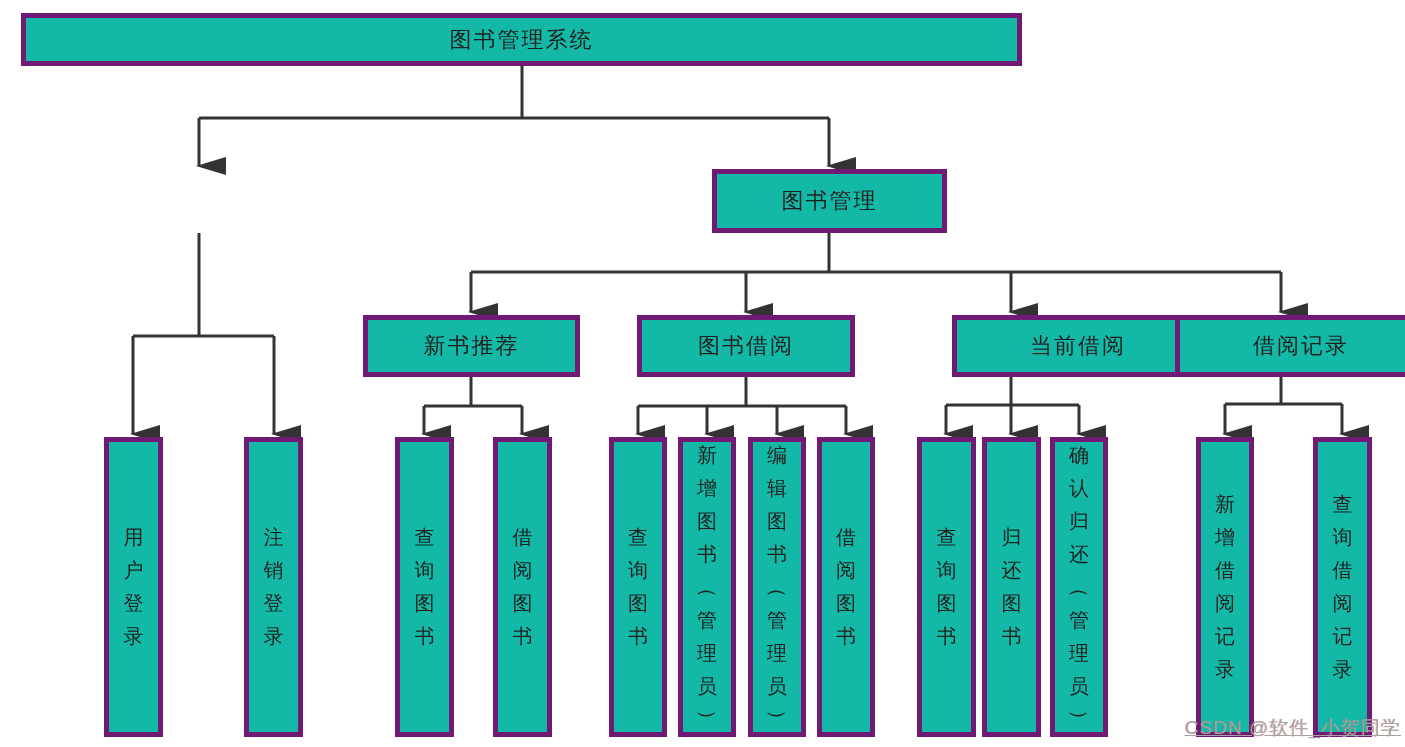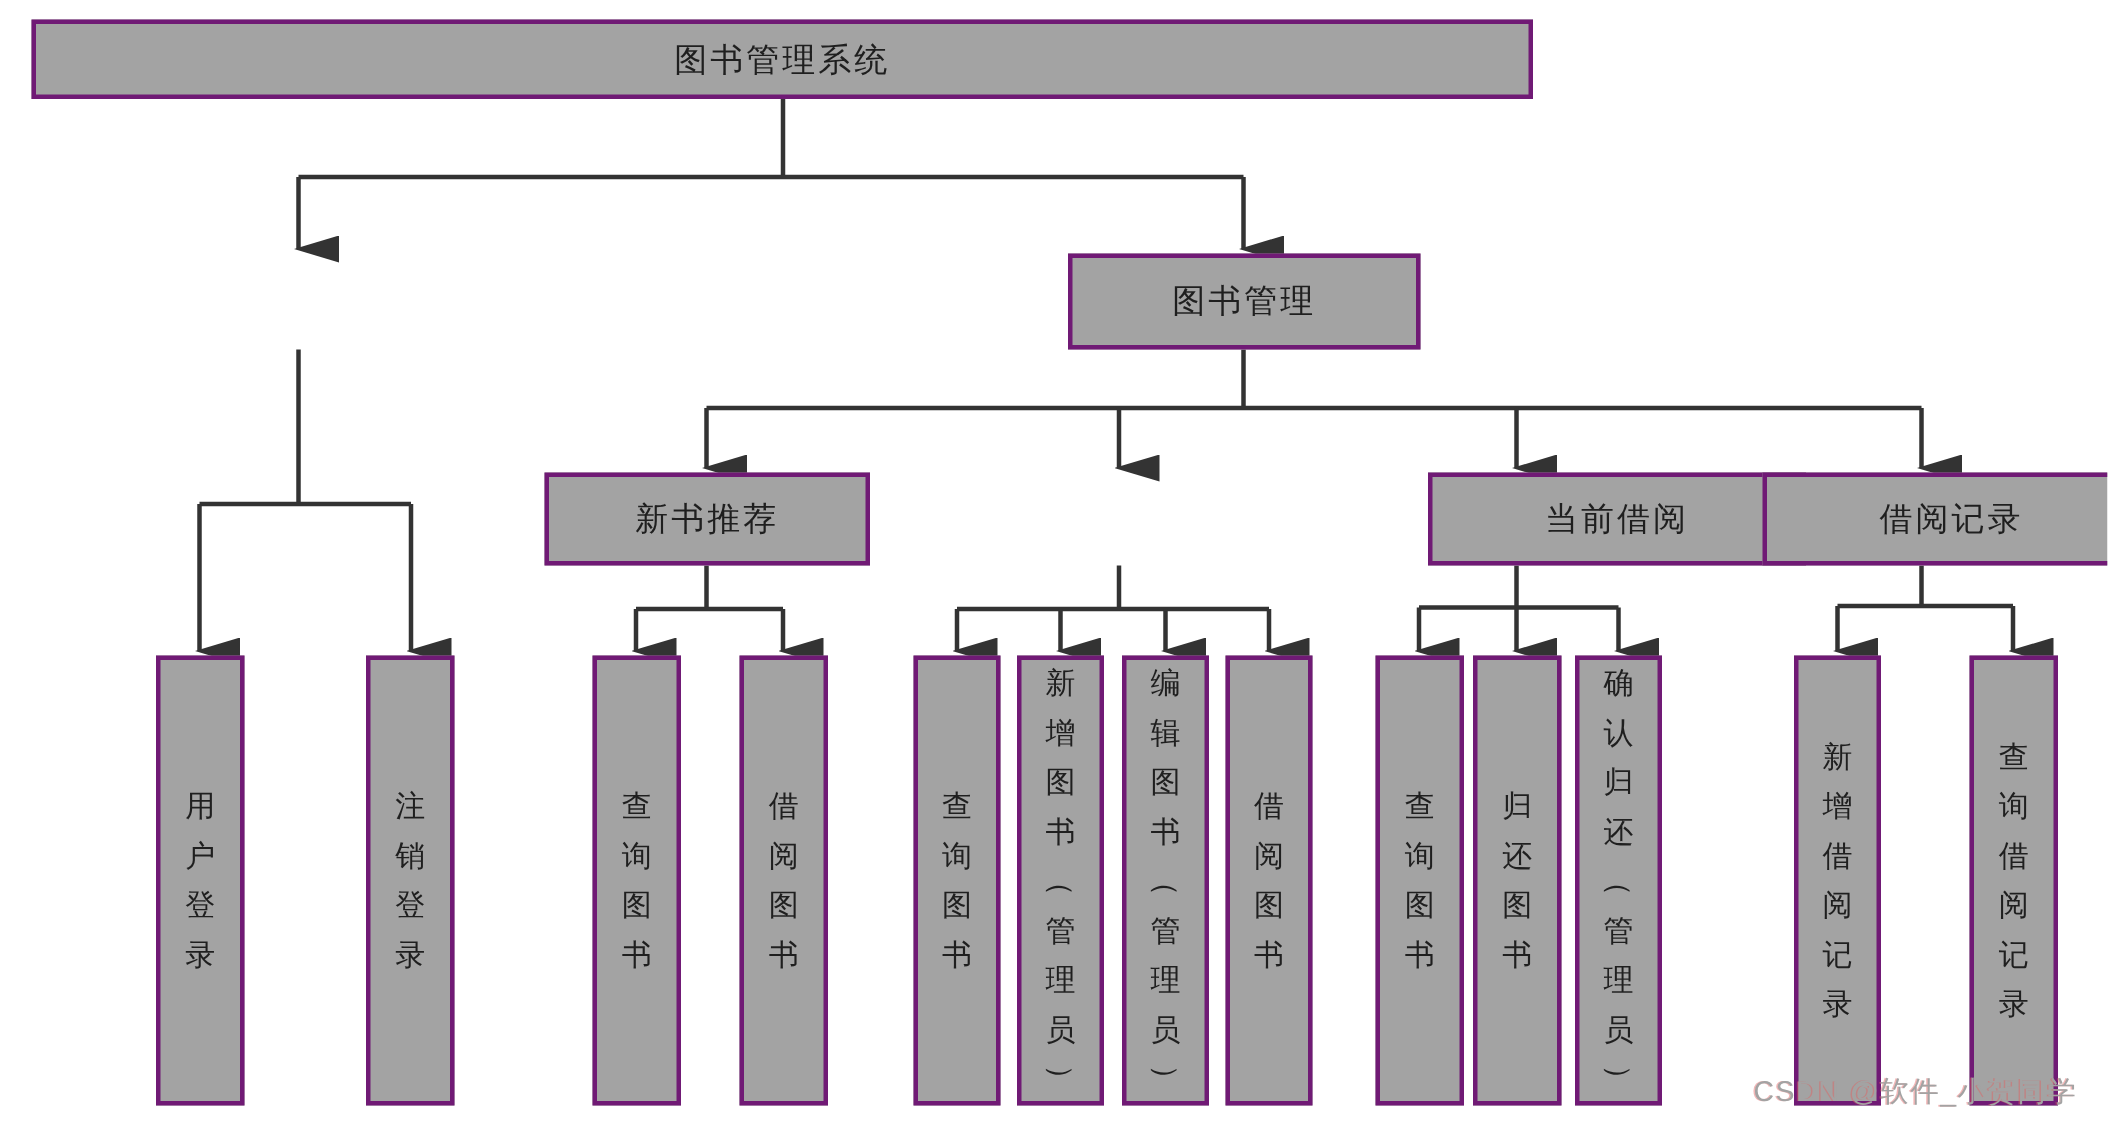--- a/index.html
+++ b/index.html
@@ -8,22 +8,22 @@
     width:1405px;height:747px;
     background:#ffffff;
     overflow:hidden;
     font-family:"Liberation Sans","DejaVu Sans",sans-serif;
     color:#1f1f1f;
   }
   #wires{position:absolute;left:0;top:0;width:1405px;height:747px;}
   .box{
     position:absolute;
     box-sizing:border-box;
-    border:3px solid #701a75;
-    background:#a3a3a3;
+    border:5px solid #701a75;
+    background:#14b8a6;
     display:flex;
     align-items:center;
     justify-content:center;
     text-align:center;
   }
   .hlabel{
     font-size:22px;
     letter-spacing:2px;
     color:#1f1f1f;
     white-space:nowrap;
@@ -41,28 +41,29 @@
   }
   .vchar{
     height:33px;
     display:flex;
     align-items:center;
     justify-content:center;
   }
   .vchar.rot{transform:rotate(90deg);}
   #watermark{
     position:absolute;
-    right:20px;
+    right:4px;
     bottom:6px;
     font-size:19px;
     letter-spacing:1px;
     color:#a3a3a3;
     text-shadow:-1px 0 0 rgba(226,96,96,0.45);
     z-index:5;
     white-space:nowrap;
+    text-decoration:underline;
   }
 </style>
 </head>
 <body>
 
 <div id="canvas">
 
   <svg id="wires" viewBox="0 0 1405 747" xmlns="http://www.w3.org/2000/svg">
     <defs>
       <marker id="arrow" markerWidth="6" markerHeight="10" refX="3" refY="9" orient="auto" markerUnits="strokeWidth">
@@ -116,20 +117,23 @@
   <div class="box" style="left:21px;top:13px;width:1001px;height:53px">
     <span class="hlabel">图书管理系统</span>
   </div>
 
   <div class="box" style="left:363px;top:315px;width:217px;height:62px">
     <span class="hlabel">新书推荐</span>
   </div>
 
   <div class="box" style="left:712px;top:169px;width:235px;height:64px">
     <span class="hlabel">图书管理</span>
+  </div>
+  <div class="box" style="left:637px;top:315px;width:218px;height:62px">
+    <span class="hlabel">图书借阅</span>
   </div>
   <div class="box" style="left:952px;top:315px;width:252px;height:62px">
     <span class="hlabel">当前借阅</span>
   </div>
   <div class="box" style="left:1175px;top:315px;width:252px;height:62px">
     <span class="hlabel">借阅记录</span>
   </div>
 
   <div class="box leaf" style="left:104px;top:437px;width:59px;height:300px">
     <div class="vtext">

